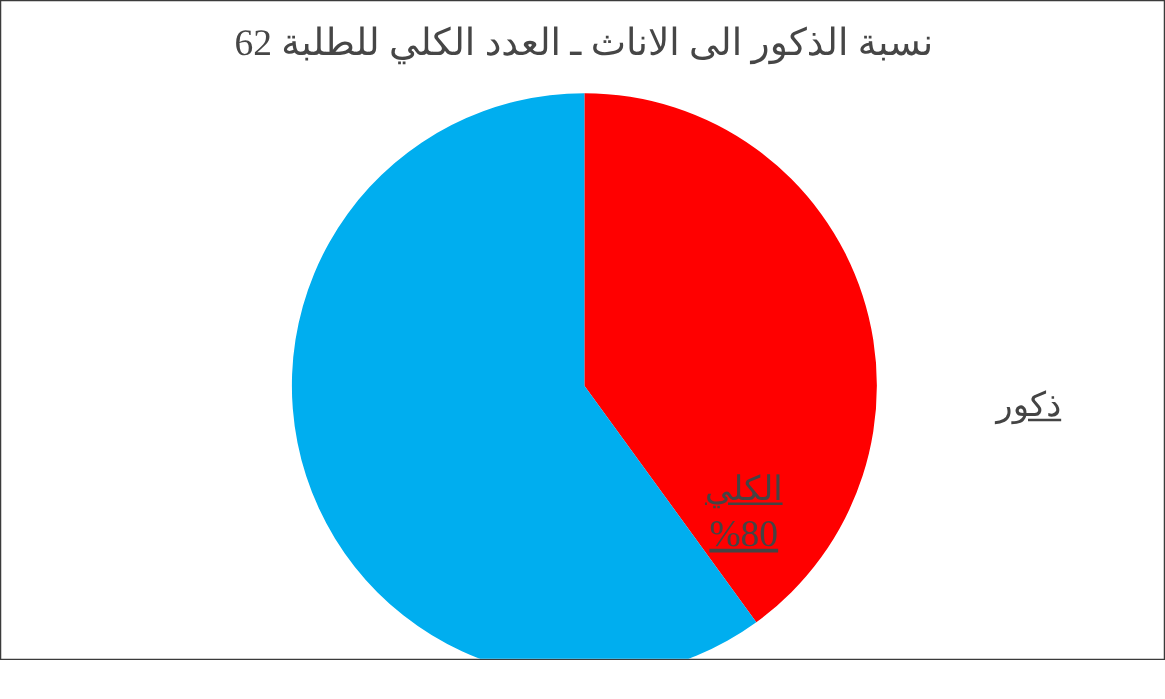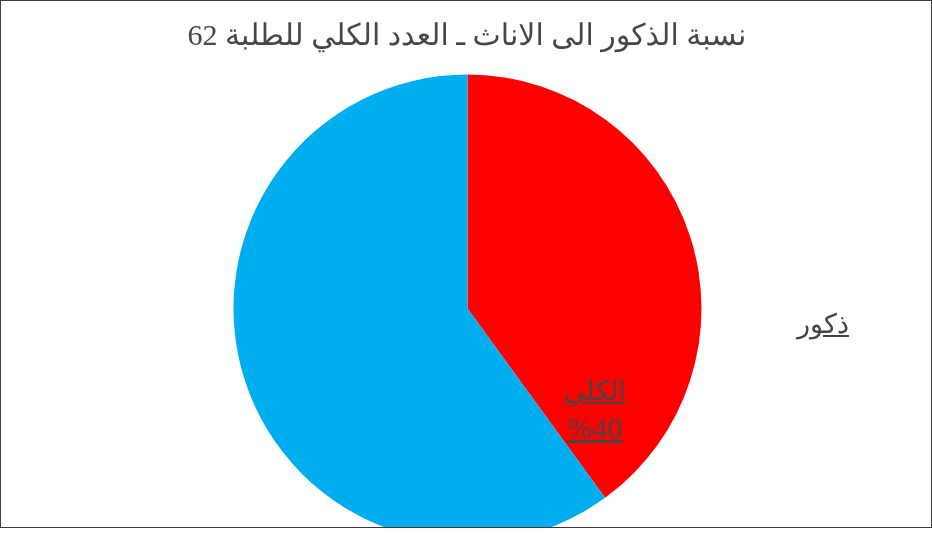--- a/index.html
+++ b/index.html
@@ -90,17 +90,17 @@
 
       <path id="slice-females" d="M 234.5 234.5 L 372.04 423.81 A 234 234 0 1 1 234.50 0.50 Z" fill="#00AEEF"></path>
     </svg>
 
     <div class="slice-label" id="label-males">
       <span>ذكور</span>
     </div>
 
     <div class="slice-label" id="label-females">
       <span>الكلي</span>
-      <span class="pct">%40</span>
+      <span class="pct">%80</span>
     </div>
   </div>
 
 </div>
 
 </body></html>

